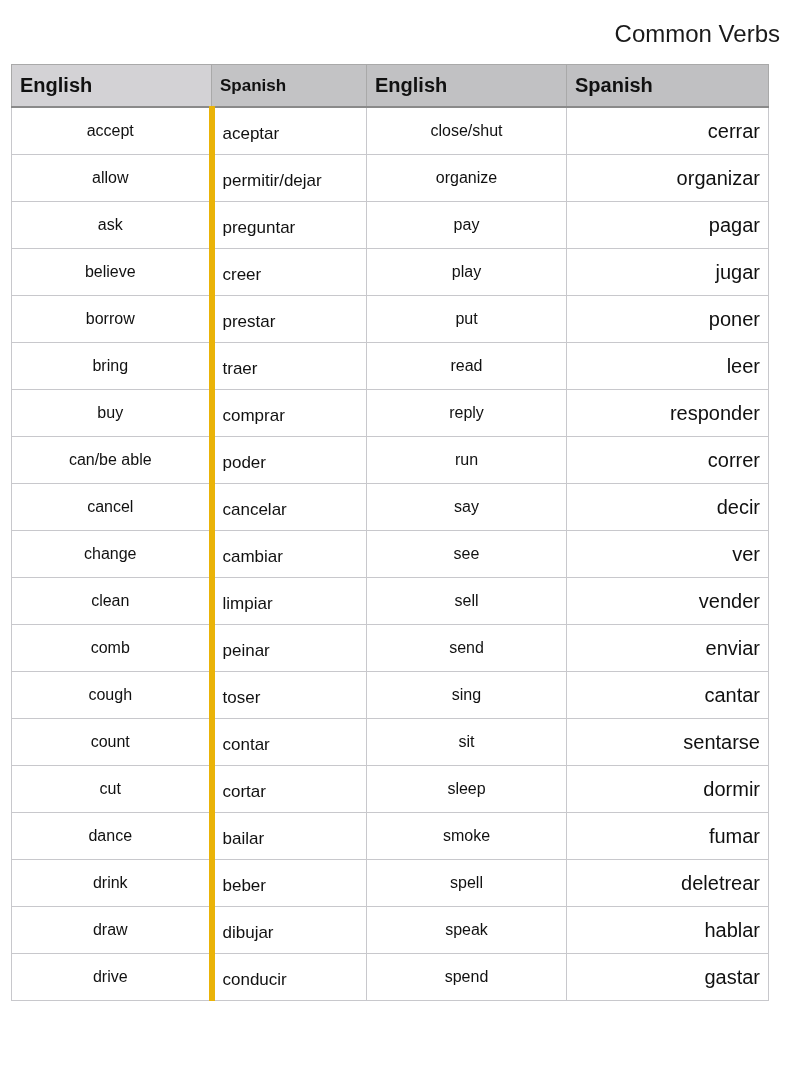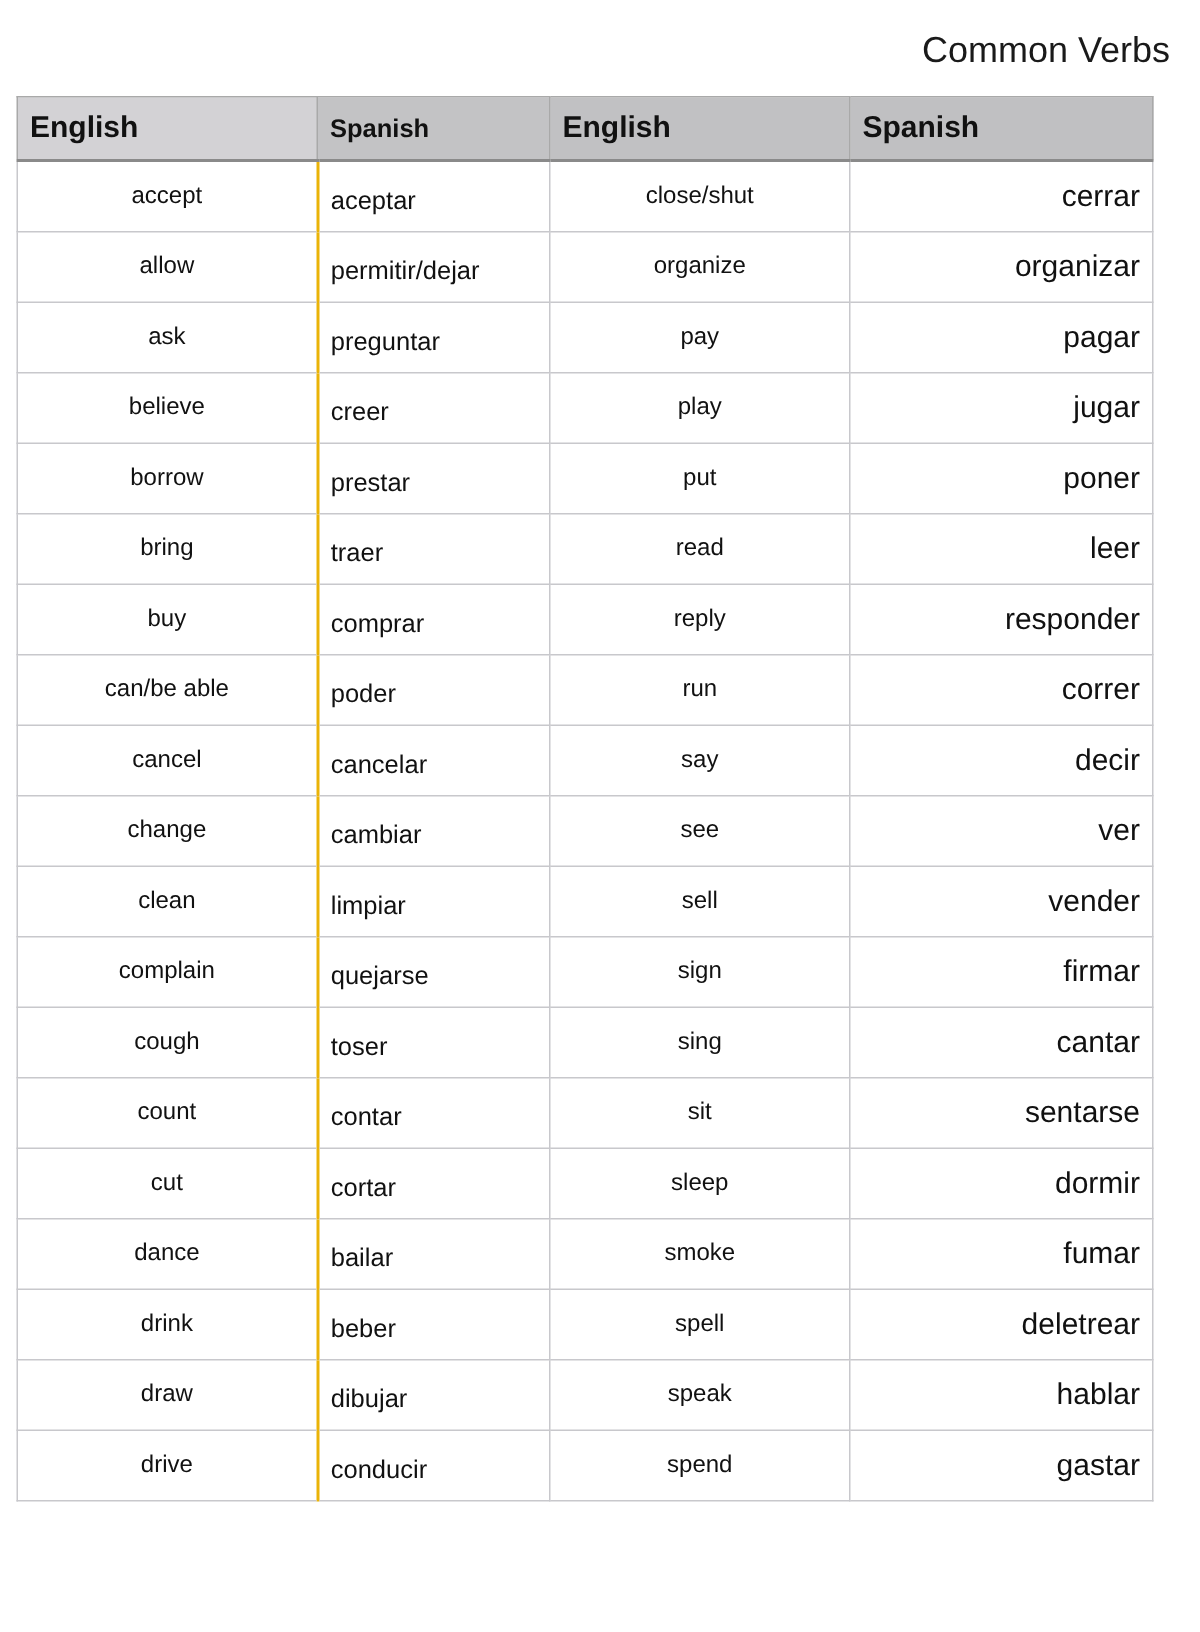--- a/index.html
+++ b/index.html
@@ -10,21 +10,21 @@
   table.verbs col.c2 { width: 155px; }
   table.verbs col.c3 { width: 200px; }
   table.verbs col.c4 { width: 202px; }
   th { height: 41px; text-align: left; padding: 0 8px; font-weight: bold; color: #111; border: 1px solid #a9a9a9; border-bottom: 2px solid #8a8a8a; }
   th.h1 { background: #d3d2d5; font-size: 20px; }
   th.h2 { background: #c3c3c5; font-size: 17px; }
   th.h3 { background: #c1c1c3; font-size: 20px; }
   th.h4 { background: #c0c0c2; font-size: 20px; }
   td { height: 40px; padding: 0 8px; border: 1px solid #c8c8cc; vertical-align: middle; }
   td.en { font-weight: normal; font-size: 16px; text-align: center; }
-  td.es1 { font-size: 17px; padding-top: 6px; border-left: 2px solid #eab308; }
+  td.es1 { font-size: 17px; padding-top: 6px; border-left: 6px solid #eab308; }
   td.es2 { font-size: 20px; text-align: right; }
 </style>
 </head>
 <body>
 
 <div class="title">Common Verbs</div>
 
 <table class="verbs">
   <colgroup>
       <col class="c1">
@@ -101,24 +101,24 @@
         <td class="en">see</td>
         <td class="es2">ver</td>
       </tr>
       <tr>
         <td class="en">clean</td>
         <td class="es1">limpiar</td>
         <td class="en">sell</td>
         <td class="es2">vender</td>
       </tr>
       <tr>
-        <td class="en">complain</td>
-        <td class="es1">quejarse</td>
-        <td class="en">sign</td>
-        <td class="es2">firmar</td>
+        <td class="en">comb</td>
+        <td class="es1">peinar</td>
+        <td class="en">send</td>
+        <td class="es2">enviar</td>
       </tr>
       <tr>
         <td class="en">cough</td>
         <td class="es1">toser</td>
         <td class="en">sing</td>
         <td class="es2">cantar</td>
       </tr>
       <tr>
         <td class="en">count</td>
         <td class="es1">contar</td>

